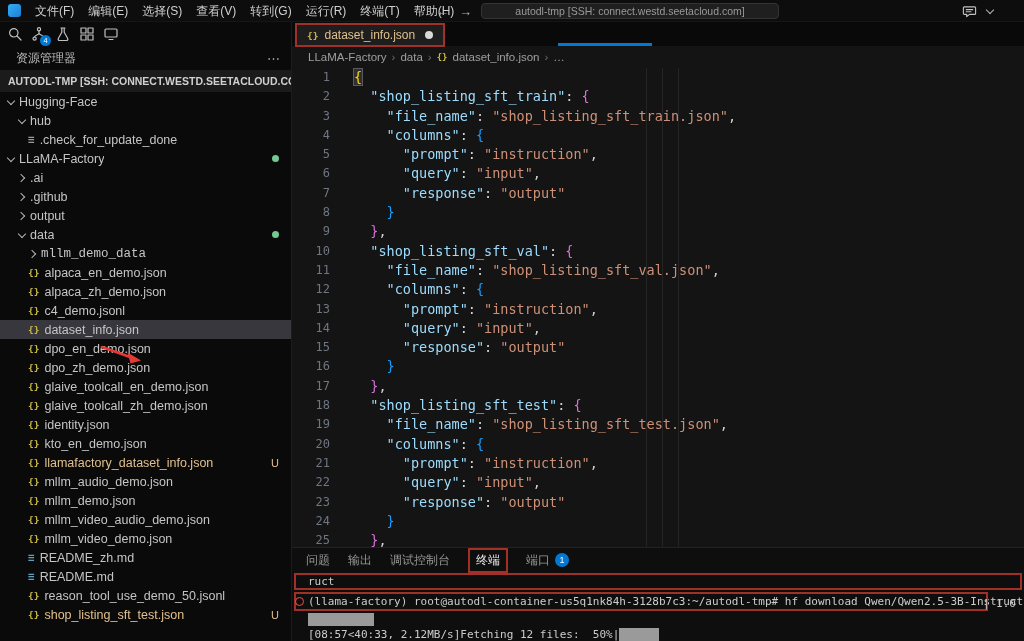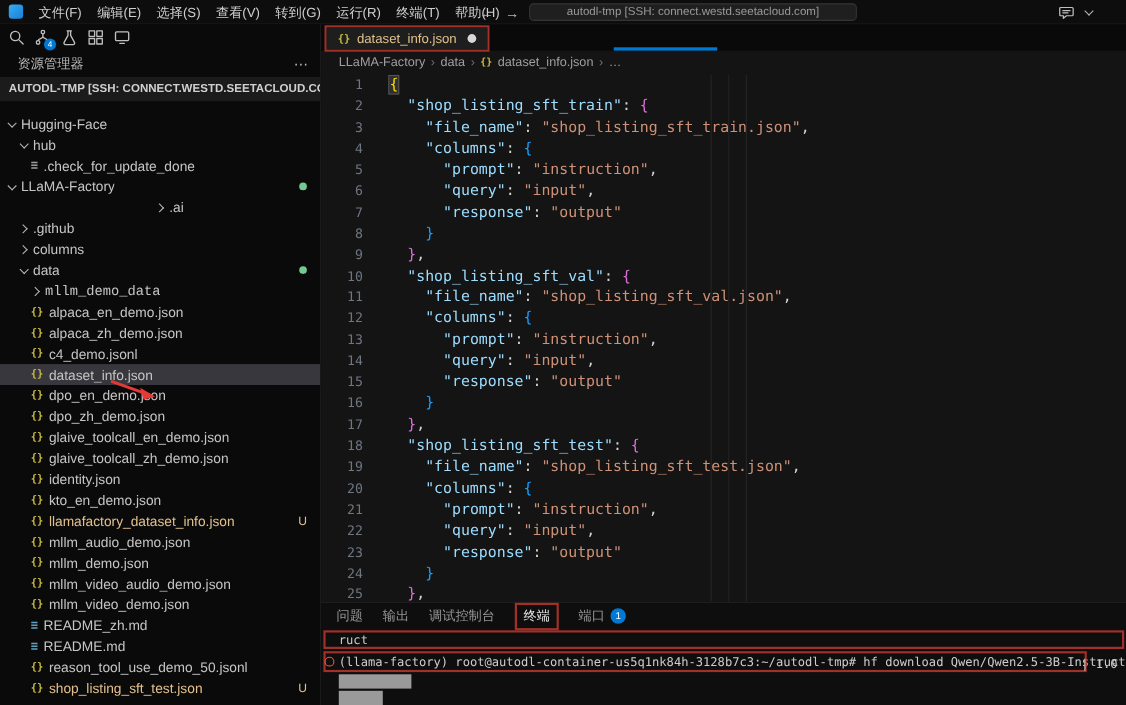--- a/index.html
+++ b/index.html
@@ -25,21 +25,21 @@
   .side{position:absolute;left:0;top:22px;width:292px;bottom:0;background:#0a0a0a;
     border-right:1px solid #1c1c1c;overflow:hidden}
   .actrow{height:24px;display:flex;align-items:center;gap:7px;padding:0 6px}
   .aicon{width:17px;height:17px;position:relative;display:flex;align-items:center;justify-content:center}
   .abadge{position:absolute;right:-4px;bottom:-3px;min-width:11px;height:11px;border-radius:6px;
     background:#0078d4;color:#fff;font-size:7.5px;line-height:11px;text-align:center;padding:0 2px}
   .exphdr{height:24px;display:flex;align-items:center;padding:0 10px 0 16px;font-size:12px;color:#bbb}
   .expmore{margin-left:auto;color:#bbb;font-size:13px;letter-spacing:1px;cursor:pointer}
   .section{height:22px;display:flex;align-items:center;background:#1b1b1b;
     font-size:10.5px;font-weight:bold;color:#d0d0d0;padding:0 8px;white-space:nowrap;overflow:hidden}
-  .tree{padding-top:11px;position:relative}
+  .tree{padding-top:0;position:relative}
   .trow{height:19px;display:flex;align-items:center;font-size:12.5px;color:#c5c5c5;
     white-space:nowrap;overflow:hidden;cursor:pointer}
   .trow.sel{background:#37373d}
   .trow.unt .tlabel{color:#e2c08d}
   .chev{width:10px;height:10px;display:inline-block;position:relative;flex:none;margin-right:3px}
   .chev::before{content:"";position:absolute;width:5px;height:5px;
     border-right:1.2px solid #b4b4b4;border-bottom:1.2px solid #b4b4b4}
   .chev.down::before{transform:rotate(45deg);top:1px;left:2px}
   .chev.right::before{transform:rotate(-45deg);top:2px;left:1px}
   .ficon{flex:none;margin-right:5px;font-family:"DejaVu Sans Mono",monospace;font-size:9.5px;font-weight:bold}
@@ -193,31 +193,31 @@
       </div>
       <div class="trow" style="padding-left: 28px;">
         <span class="ficon doc">≡</span>
         <span class="tlabel">.check_for_update_done</span>
       </div>
       <div class="trow" style="padding-left: 6px;">
         <span class="chev down"></span>
         <span class="tlabel">LLaMA-Factory</span>
         <span class="gitdot"></span>
       </div>
-      <div class="trow" style="padding-left: 17px; justify-content: center;">
+      <div class="trow" style="padding-left: 17px;">
         <span class="chev right"></span>
         <span class="tlabel">.ai</span>
       </div>
       <div class="trow" style="padding-left: 17px;">
         <span class="chev right"></span>
         <span class="tlabel">.github</span>
       </div>
       <div class="trow" style="padding-left: 17px;">
         <span class="chev right"></span>
-        <span class="tlabel">columns</span>
+        <span class="tlabel">output</span>
       </div>
       <div class="trow" style="padding-left: 17px;">
         <span class="chev down"></span>
         <span class="tlabel">data</span>
         <span class="gitdot"></span>
       </div>
       <div class="trow" style="padding-left: 28px; font-family: Liberation Mono, monospace;">
         <span class="chev right"></span>
         <span class="tlabel">mllm_demo_data</span>
       </div>
@@ -380,16 +380,16 @@
         </div>
         <div class="ptab">
           <span>端口</span>
           <span class="pbadge">1</span>
         </div>
       </div>
     <div class="terminal">
         <div class="trm"><div class="bframe full"></div><span class="tk-fg">ruct</span></div>
         <div class="trm hascmd"><div class="bframe cmd"></div><span class="errdot"></span><span class="tk-fg">(llama-factory) root@autodl-container-us5q1nk84h-3128b7c3:~/autodl-tmp# hf download Qwen/Qwen2.5-3B-Instruct</span><span class="tk-right">| 1.0</span></div>
         <div class="trm"><span class="tk-bar">          </span></div>
-        <div class="trm"><span class="tk-bar">      </span></div>
+        <div class="trm"><span class="tk-fg">[08:57&lt;40:33, 2.12MB/s]Fetching 12 files:  50%|</span><span class="tk-bar">      </span></div>
       </div>
   </div>
 </div>
 
 </body></html>

